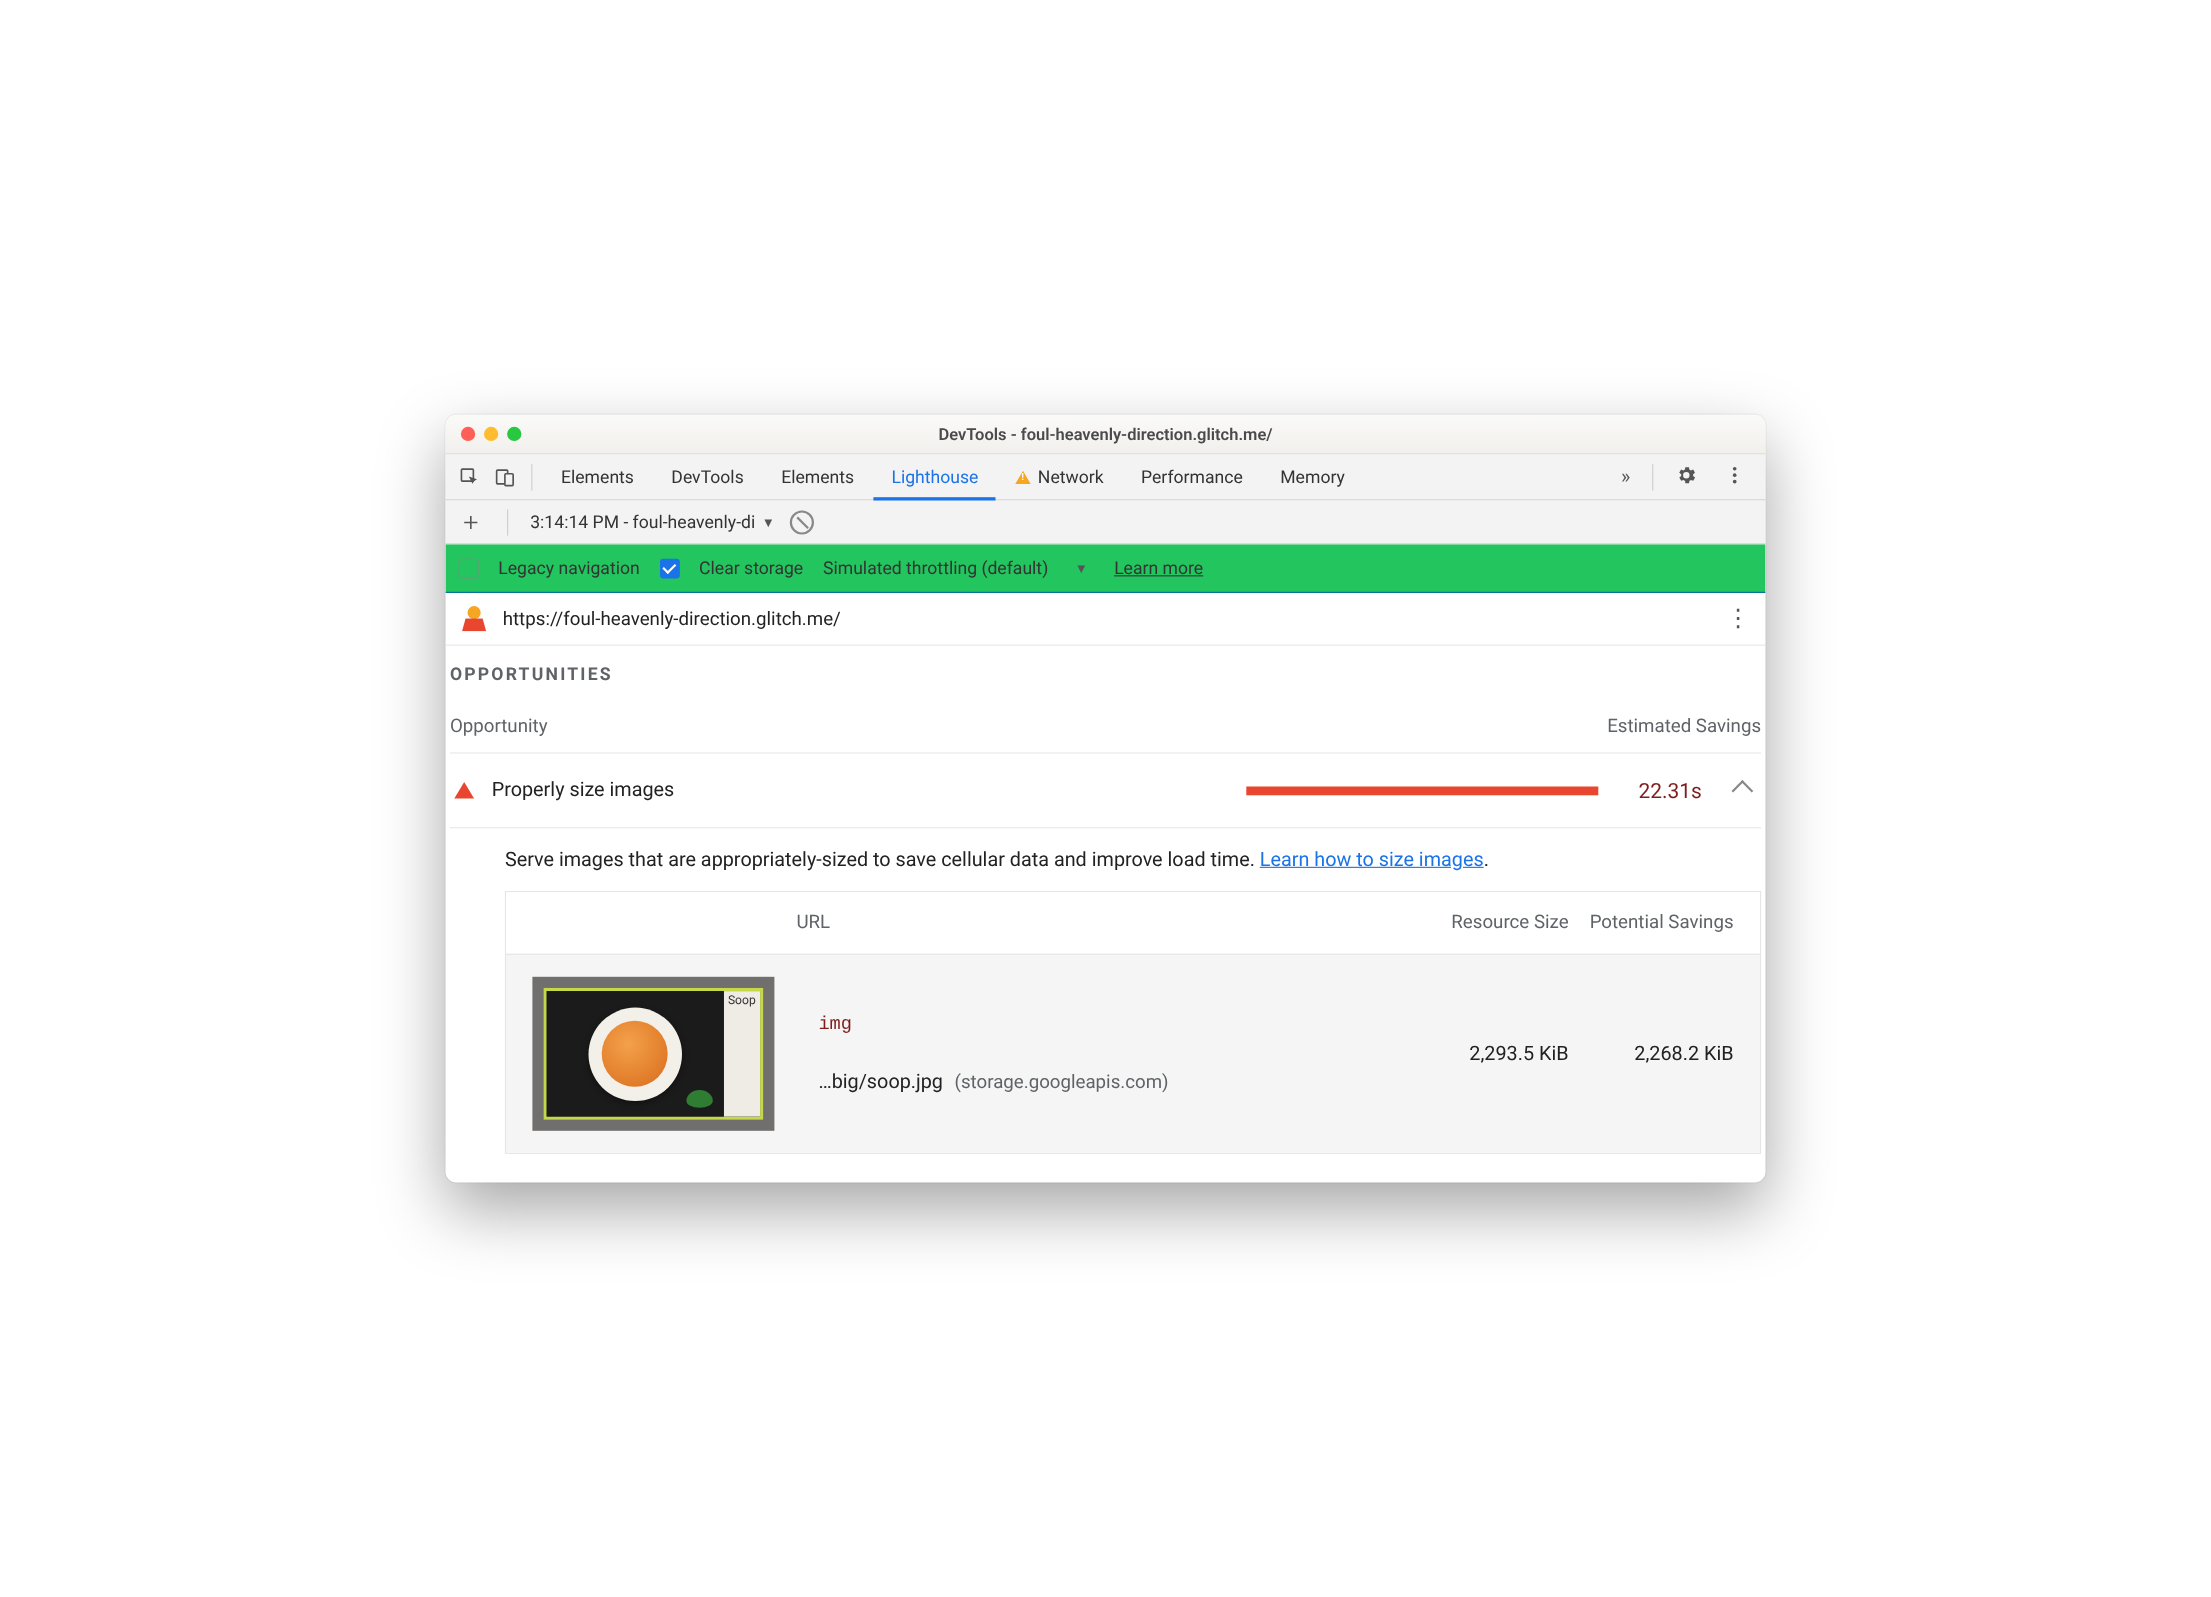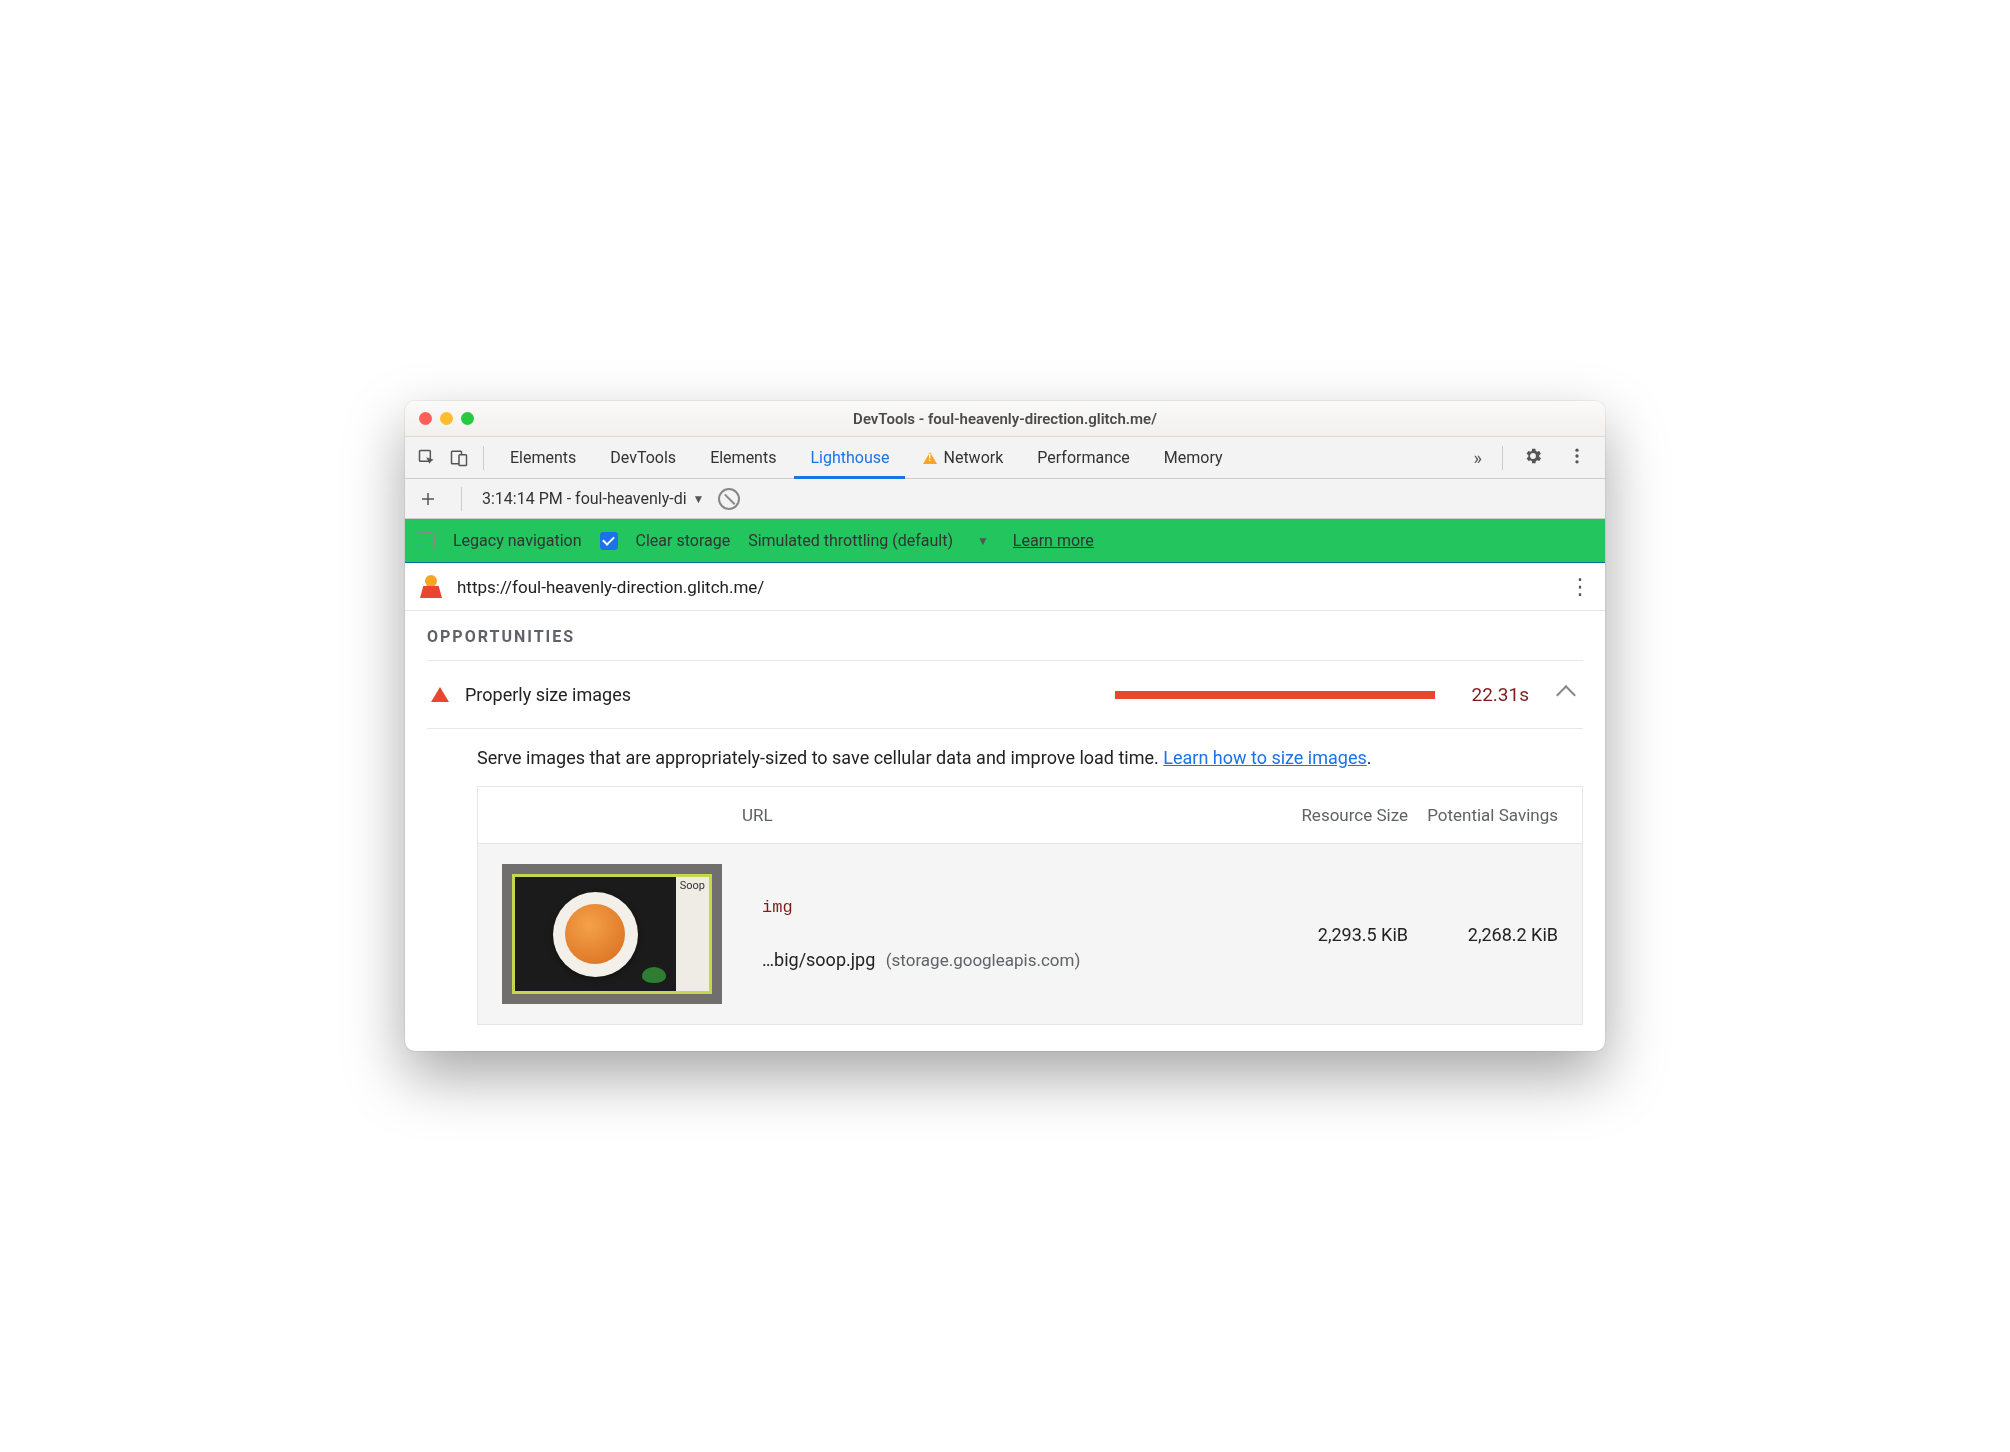--- a/index.html
+++ b/index.html
@@ -72,21 +72,21 @@
   .link { color:#333; text-decoration:underline; cursor:pointer;}
   .caretdown{ font-size:12px; color:#555; margin:0 6px;}
   
   .urlrow { height:48px; border-bottom:1px solid #e5e5e5; display:flex; align-items:center; padding:0 14px; gap:14px; font-size:17px;}
   .lh-icon { width:24px; display:flex; flex-direction:column; align-items:center;}
   .lh-light { width:12px;height:12px;background:#f5a623;border-radius:50%;}
   .lh-base { width:22px;height:12px;background:#e8462f;clip-path:polygon(15% 0,85% 0,100% 100%,0 100%); margin-top:-1px;}
   .urlrow .url{ flex:1; color:#222;}
   .dots3 { font-size:22px; color:#555; cursor:pointer; line-height:1;}
   
-  .content { padding:16px 22px 26px;}
+  .content { padding:16px 4px 26px;}
   .section-title { font-size:16px; font-weight:700; letter-spacing:2px; color:#5f6368;}
   .headrow { display:flex; justify-content:space-between; font-size:17px; color:#5f6368; margin-top:28px;}
   .oppitem { border-top:1px solid #e8e8e8; border-bottom:1px solid #e8e8e8; margin-top:14px; padding:22px 4px; display:flex; align-items:center; gap:16px;}
   .oppitem .redtri{ width:0;height:0;border-left:9px solid transparent;border-right:9px solid transparent;border-bottom:15px solid #e8462f;}
   .oppitem .label{ font-size:18px; color:#222; flex:0 0 auto;}
   .oppitem .spacer{flex:1;}
   .bar { height:8px; background:#e8462f; width:320px;}
   .savings{ color:#7f1d1d; font-size:19px; margin-left:20px;}
   .chev {width:14px;height:14px;border-right:2px solid #888;border-bottom:2px solid #888;transform:rotate(-135deg);margin-left:14px;margin-right:6px;cursor:pointer;}
   .desc { font-size:18px; color:#222; margin:18px 0 18px 50px;}
@@ -204,20 +204,24 @@
     <div class="lh-icon">
       <div class="lh-light"></div>
         <div class="lh-base"></div>
     </div>
     <div class="url">https://foul-heavenly-direction.glitch.me/</div>
     <div class="dots3">⋮</div>
   </div>
 
   <div class="content">
     <div class="section-title">OPPORTUNITIES</div>
+    <div class="headrow">
+      <span>Opportunity</span>
+      <span>Estimated Savings</span>
+    </div>
 
     <div class="oppitem">
       <div class="redtri"></div>
       <div class="label">Properly size images</div>
       <div class="spacer"></div>
       <div class="bar"></div>
       <div class="savings">22.31s</div>
       <div class="chev"></div>
     </div>
 

